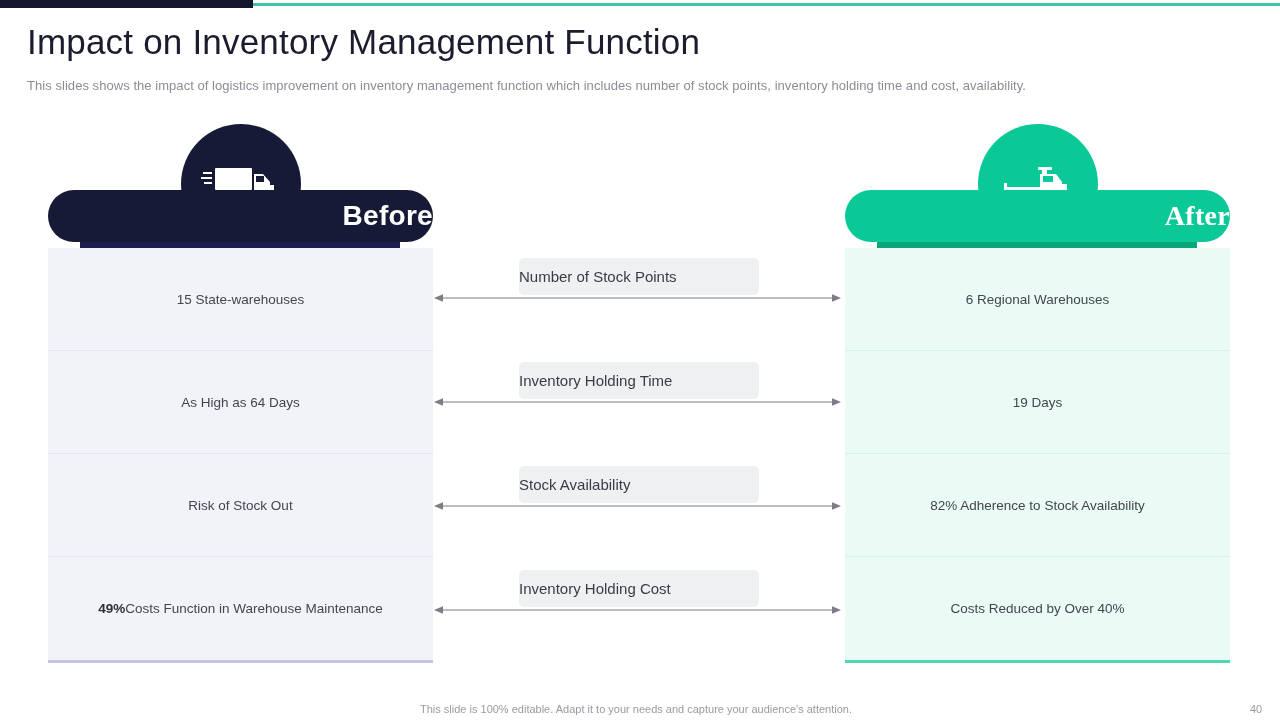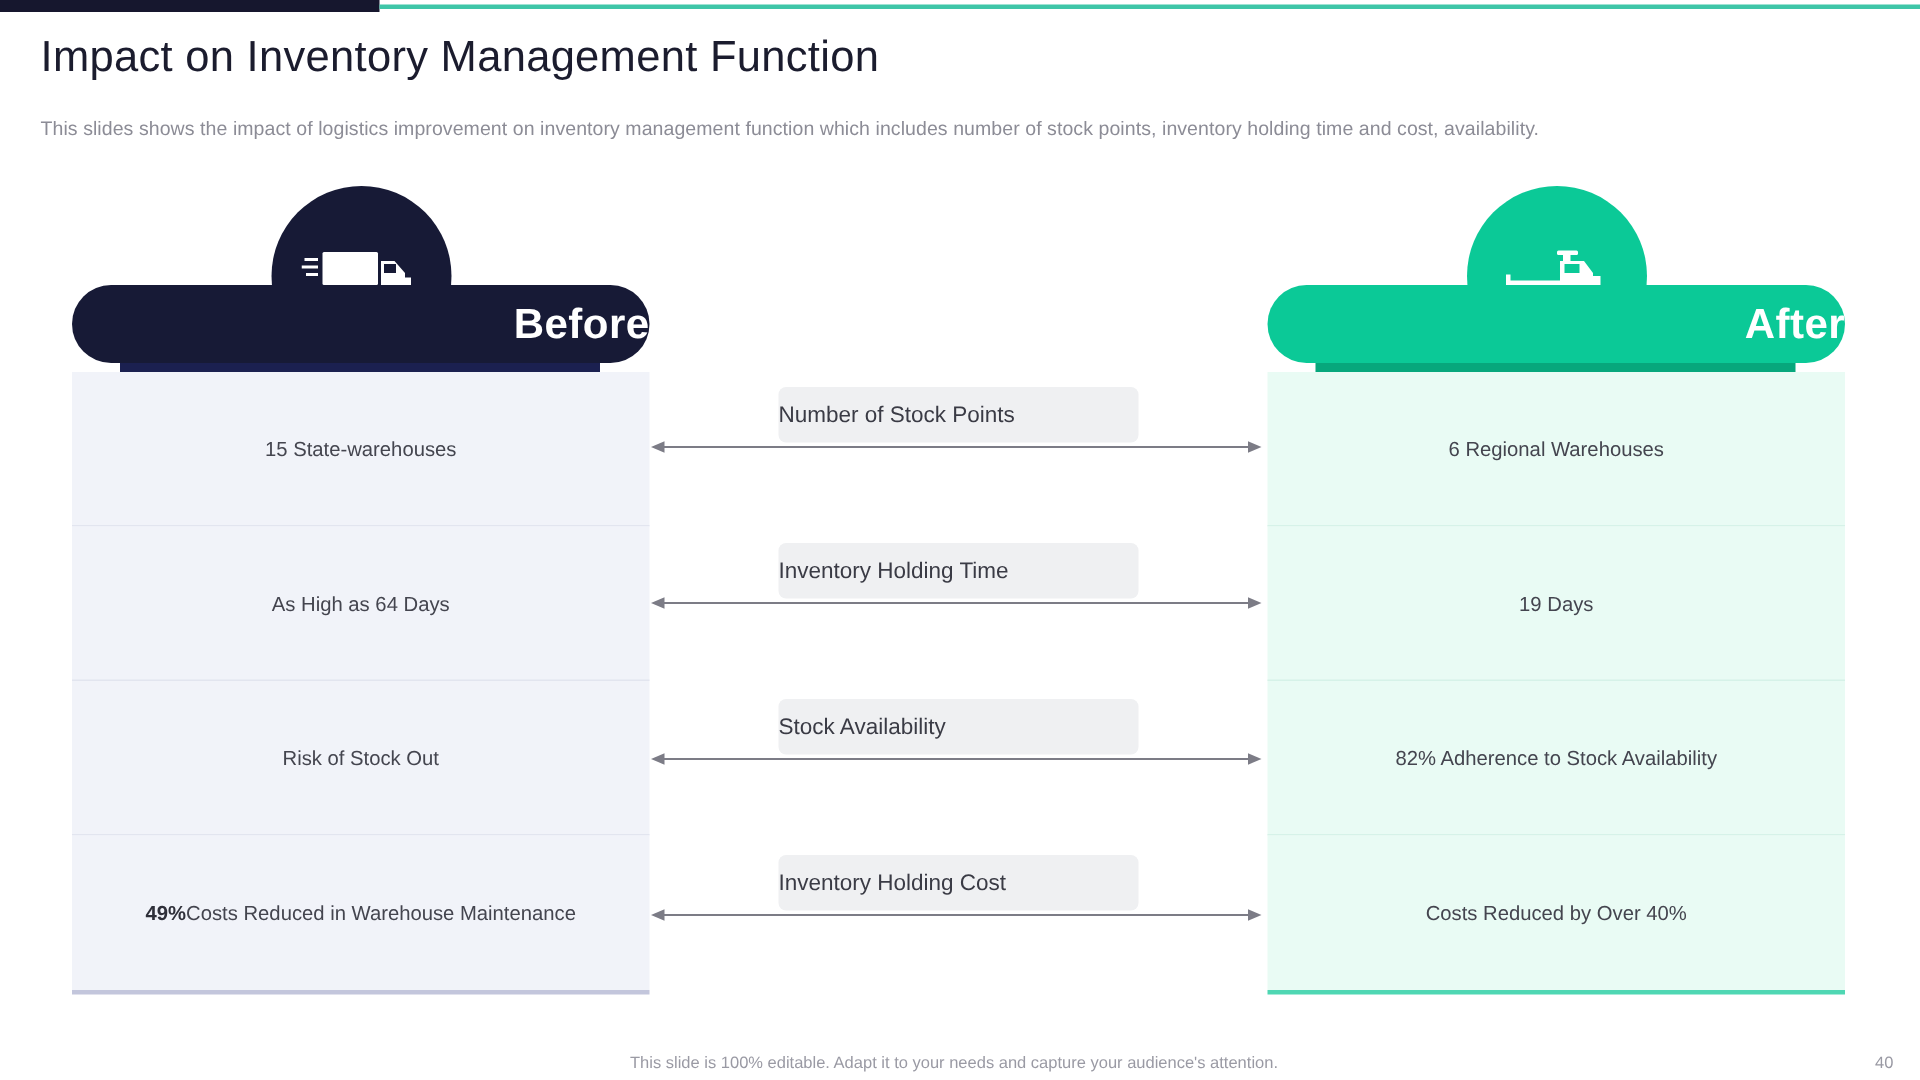--- a/index.html
+++ b/index.html
@@ -32,21 +32,21 @@
     position: absolute;
     top: 3px; left: 253px;
     width: 1027px; height: 3px;
     background: #3fc6a8;
   }
 
   
   .page-title {
     position: absolute;
     top: 22px; left: 27px;
-    font-size: 29px;
+    font-size: 35px;
     font-weight: 400;
     letter-spacing: .2px;
     color: #1b1c2e;
     white-space: nowrap;
   }
   .page-subtitle {
     position: absolute;
     top: 78px; left: 27px;
     font-size: 13px;
     color: #8c8c96;
@@ -97,21 +97,21 @@
     border-radius: 26px;
     display: flex;
     align-items: center;
     justify-content: flex-end;
     color: #ffffff;
     font-size: 28px;
     font-weight: bold;
     letter-spacing: .3px;
   }
   .pill.navy { background: #171a36; }
-  .pill.green { background: #0bc997; }
+  .pill.green { background: #0bc997; font-family: Liberation Serif, serif; }
 
   
   .table {
     position: absolute;
     top: 124px;
     left: 0;
     width: 385px;
   }
   .table-before { border-bottom: 3px solid #c3c6dc; }
   .table-after  { border-bottom: 3px solid #4fd7b3; }
@@ -233,21 +233,21 @@
       <span>15 State-warehouses</span>
     </div>
     <div class="cell">
       <span>As High as 64 Days</span>
     </div>
     <div class="cell">
       <span>Risk of Stock Out</span>
     </div>
     <div class="cell">
       <span style="font-weight:bold;color:#2e2f39;">49%</span>
-        <span> Costs Reduced  in Warehouse  Maintenance</span>
+        <span> Costs Function  in Warehouse  Maintenance</span>
     </div>
   </div>
 </div>
 
 <div class="middle">
 
   <div class="mid-row">
     <div class="mid-label">
       <span>Number of Stock Points</span>
     </div>

